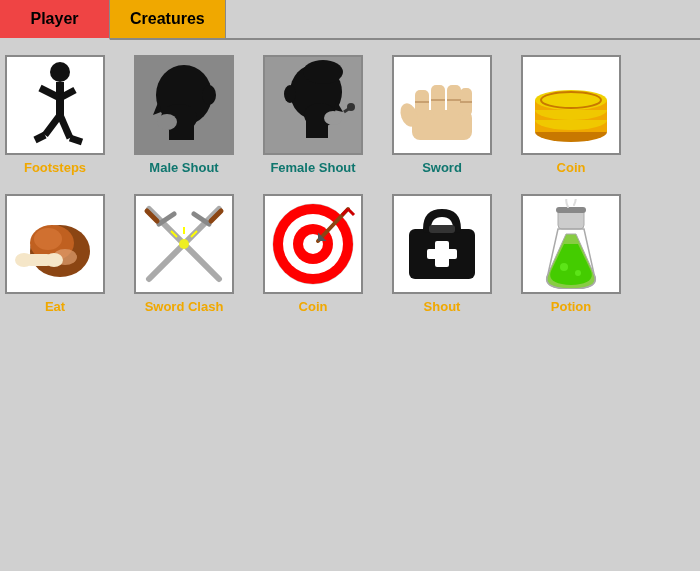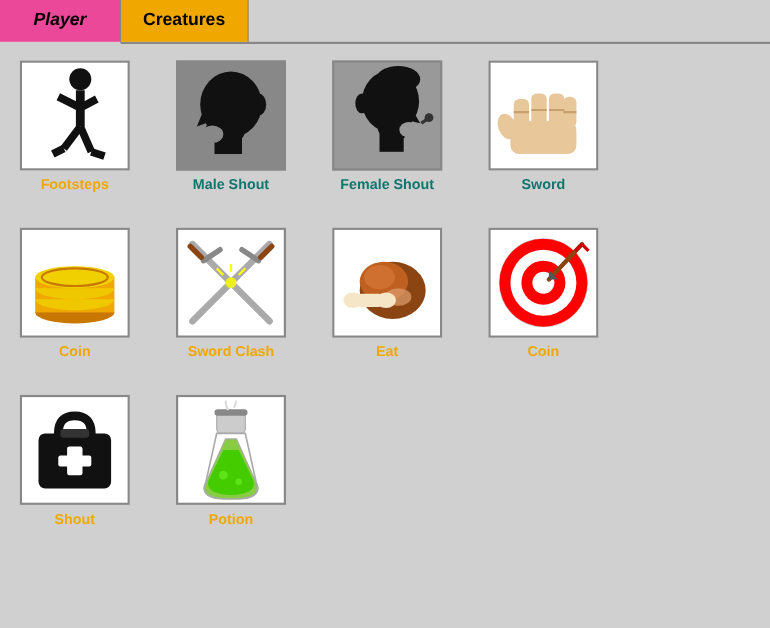--- a/index.html
+++ b/index.html
@@ -31,29 +31,28 @@
       background: #d0d0d0;
       border-bottom: 2px solid #d0d0d0;
       margin-bottom: -2px;
       z-index: 1;
     }
     .tab:not(.active) {
       background: #f0a800;
       color: #000;
     }
     .tab.active {
-      background: #ec4899;
+      background: #ef4444;
       color: #000;
-      font-style: italic;
     }
     .content {
-      padding: 15px 13px;
+      padding: 15px 0;
       display: flex;
       flex-wrap: wrap;
-      gap: 32px;
+      gap: 19px;
       background: #d0d0d0;
     }
     .sound-item {
       display: flex;
       flex-direction: column;
       align-items: center;
       width: 110px;
       cursor: pointer;
     }
     .icon-box {
@@ -194,59 +193,59 @@
         <ellipse cx="45" cy="40" rx="30" ry="8" fill="none" stroke="#c87800" stroke-width="2"></ellipse>
       </svg>
     </div>
     <span class="label orange">Coin</span>
   </div>
 
   <div class="sound-item">
     <div class="icon-box">
       <svg viewBox="0 0 90 90">
 
+        <ellipse cx="50" cy="52" rx="30" ry="26" fill="#8B4513"></ellipse>
+
+        <ellipse cx="42" cy="44" rx="22" ry="18" fill="#c06020"></ellipse>
+        <ellipse cx="38" cy="40" rx="14" ry="11" fill="#d07030"></ellipse>
+
+        <ellipse cx="55" cy="58" rx="12" ry="8" fill="#e0a070" opacity="0.7"></ellipse>
+
+        <rect x="15" y="55" width="28" height="12" rx="6" fill="#f5e6c8"></rect>
+
+        <ellipse cx="14" cy="61" rx="9" ry="7" fill="#f5e6c8"></ellipse>
+        <ellipse cx="44" cy="61" rx="9" ry="7" fill="#f5e6c8"></ellipse>
+      </svg>
+    </div>
+    <span class="label orange">Eat</span>
+  </div>
+
+  <div class="sound-item">
+    <div class="icon-box">
+      <svg viewBox="0 0 90 90">
+
         <line x1="10" y1="10" x2="80" y2="80" stroke="#aaa" stroke-width="6" stroke-linecap="round"></line>
 
         <line x1="20" y1="25" x2="35" y2="15" stroke="#888" stroke-width="5" stroke-linecap="round"></line>
 
         <line x1="8" y1="12" x2="18" y2="22" stroke="#8B4513" stroke-width="5" stroke-linecap="round"></line>
 
         <line x1="80" y1="10" x2="10" y2="80" stroke="#aaa" stroke-width="6" stroke-linecap="round"></line>
 
         <line x1="70" y1="25" x2="55" y2="15" stroke="#888" stroke-width="5" stroke-linecap="round"></line>
 
         <line x1="82" y1="12" x2="72" y2="22" stroke="#8B4513" stroke-width="5" stroke-linecap="round"></line>
 
         <circle cx="45" cy="45" r="5" fill="yellow" opacity="0.8"></circle>
         <line x1="45" y1="35" x2="45" y2="28" stroke="yellow" stroke-width="2"></line>
         <line x1="52" y1="38" x2="58" y2="32" stroke="yellow" stroke-width="2"></line>
         <line x1="38" y1="38" x2="32" y2="32" stroke="yellow" stroke-width="2"></line>
       </svg>
     </div>
     <span class="label orange">Sword Clash</span>
-  </div>
-
-  <div class="sound-item">
-    <div class="icon-box">
-      <svg viewBox="0 0 90 90">
-
-        <ellipse cx="50" cy="52" rx="30" ry="26" fill="#8B4513"></ellipse>
-
-        <ellipse cx="42" cy="44" rx="22" ry="18" fill="#c06020"></ellipse>
-        <ellipse cx="38" cy="40" rx="14" ry="11" fill="#d07030"></ellipse>
-
-        <ellipse cx="55" cy="58" rx="12" ry="8" fill="#e0a070" opacity="0.7"></ellipse>
-
-        <rect x="15" y="55" width="28" height="12" rx="6" fill="#f5e6c8"></rect>
-
-        <ellipse cx="14" cy="61" rx="9" ry="7" fill="#f5e6c8"></ellipse>
-        <ellipse cx="44" cy="61" rx="9" ry="7" fill="#f5e6c8"></ellipse>
-      </svg>
-    </div>
-    <span class="label orange">Eat</span>
   </div>
 
   <div class="sound-item">
     <div class="icon-box">
       <svg viewBox="0 0 90 90">
 
         <circle cx="45" cy="45" r="40" fill="white" stroke="#ccc" stroke-width="1"></circle>
         <circle cx="45" cy="45" r="40" fill="red"></circle>
         <circle cx="45" cy="45" r="30" fill="white"></circle>
         <circle cx="45" cy="45" r="20" fill="red"></circle>

